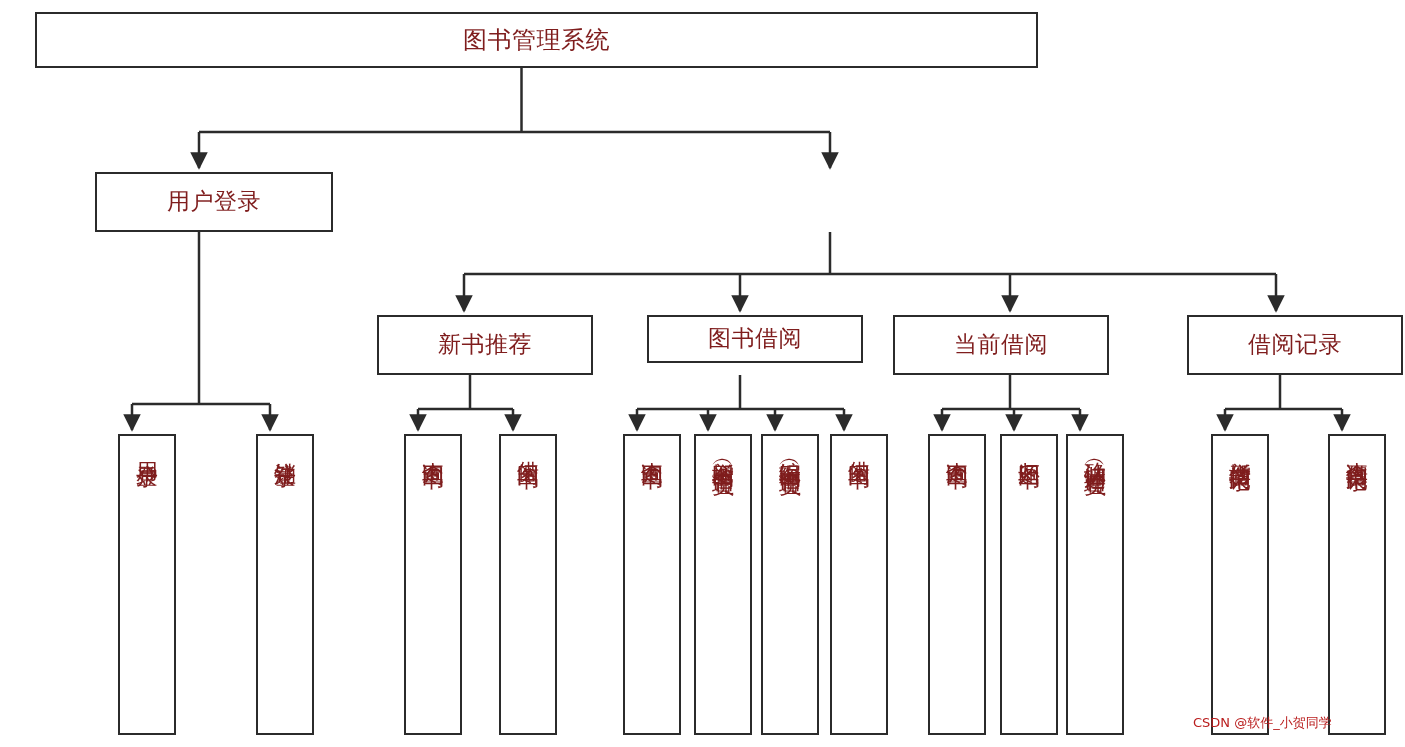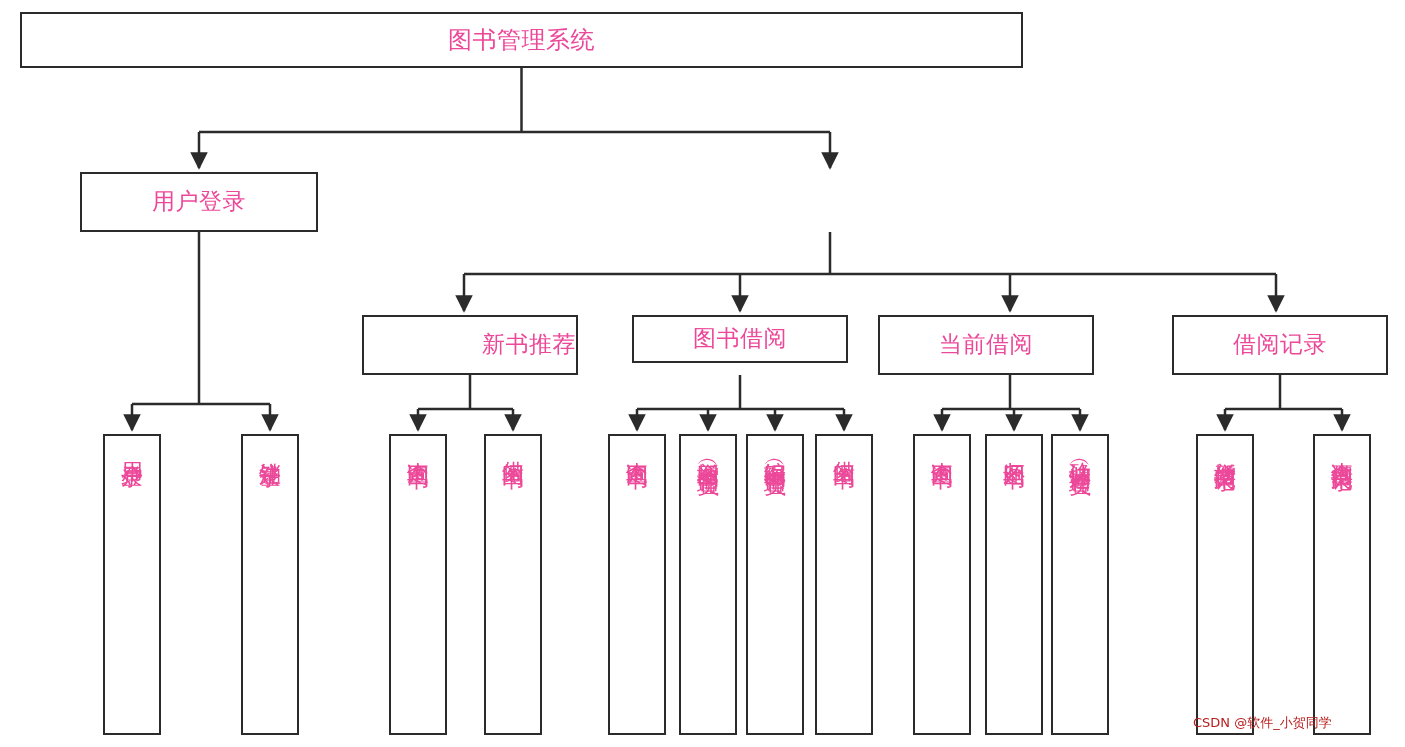--- a/index.html
+++ b/index.html
@@ -26,22 +26,23 @@
     height: 747px;
   }
   .node {
     position: absolute;
     box-sizing: border-box;
     border: 2.5px solid #2b2b2b;
     background: #ffffff;
     display: flex;
     align-items: center;
     justify-content: center;
-    color: #ec4899;
+    color: #7f1d1d;
     z-index: 2;
+    margin-left: 15px;
   }
   .node .label {
     display: block;
     text-align: center;
     line-height: 1.12;
     letter-spacing: 0.5px;
   }
   
   .node.h .label {
     font-size: 23px;
@@ -132,21 +133,21 @@
   </svg>
 
   <div class="node h root" style="left:20px; top:12px; width:1003px; height:56px;">
     <span class="label">图书管理系统</span>
   </div>
 
   <div class="node h" style="left:80px; top:172px; width:238px; height:60px;">
     <span class="label">用户登录</span>
   </div>
 
-  <div class="node h" style="left:362px; top:315px; width:216px; height:60px;justify-content:flex-end;">
+  <div class="node h" style="left:362px; top:315px; width:216px; height:60px;">
     <span class="label">新书推荐</span>
   </div>
   <div class="node h" style="left:632px; top:315px; width:216px; height:48px;">
     <span class="label">图书借阅</span>
   </div>
   <div class="node h" style="left:878px; top:315px; width:216px; height:60px;">
     <span class="label">当前借阅</span>
   </div>
   <div class="node h" style="left:1172px; top:315px; width:216px; height:60px;">
     <span class="label">借阅记录</span>

